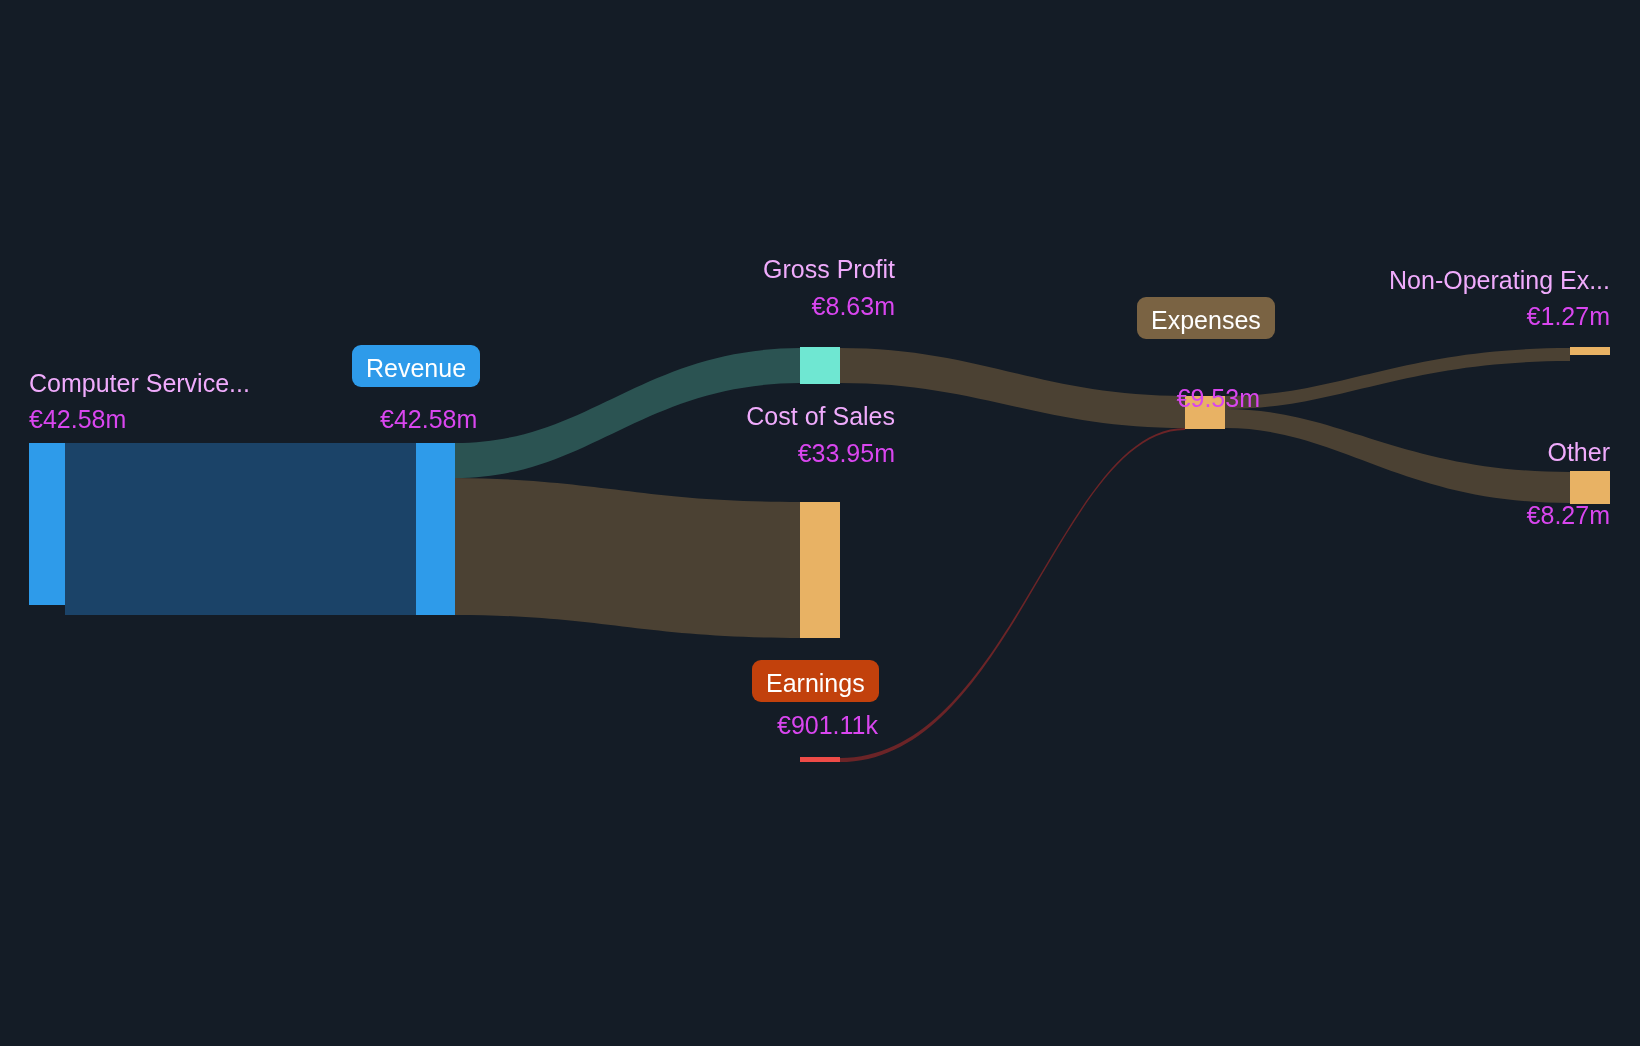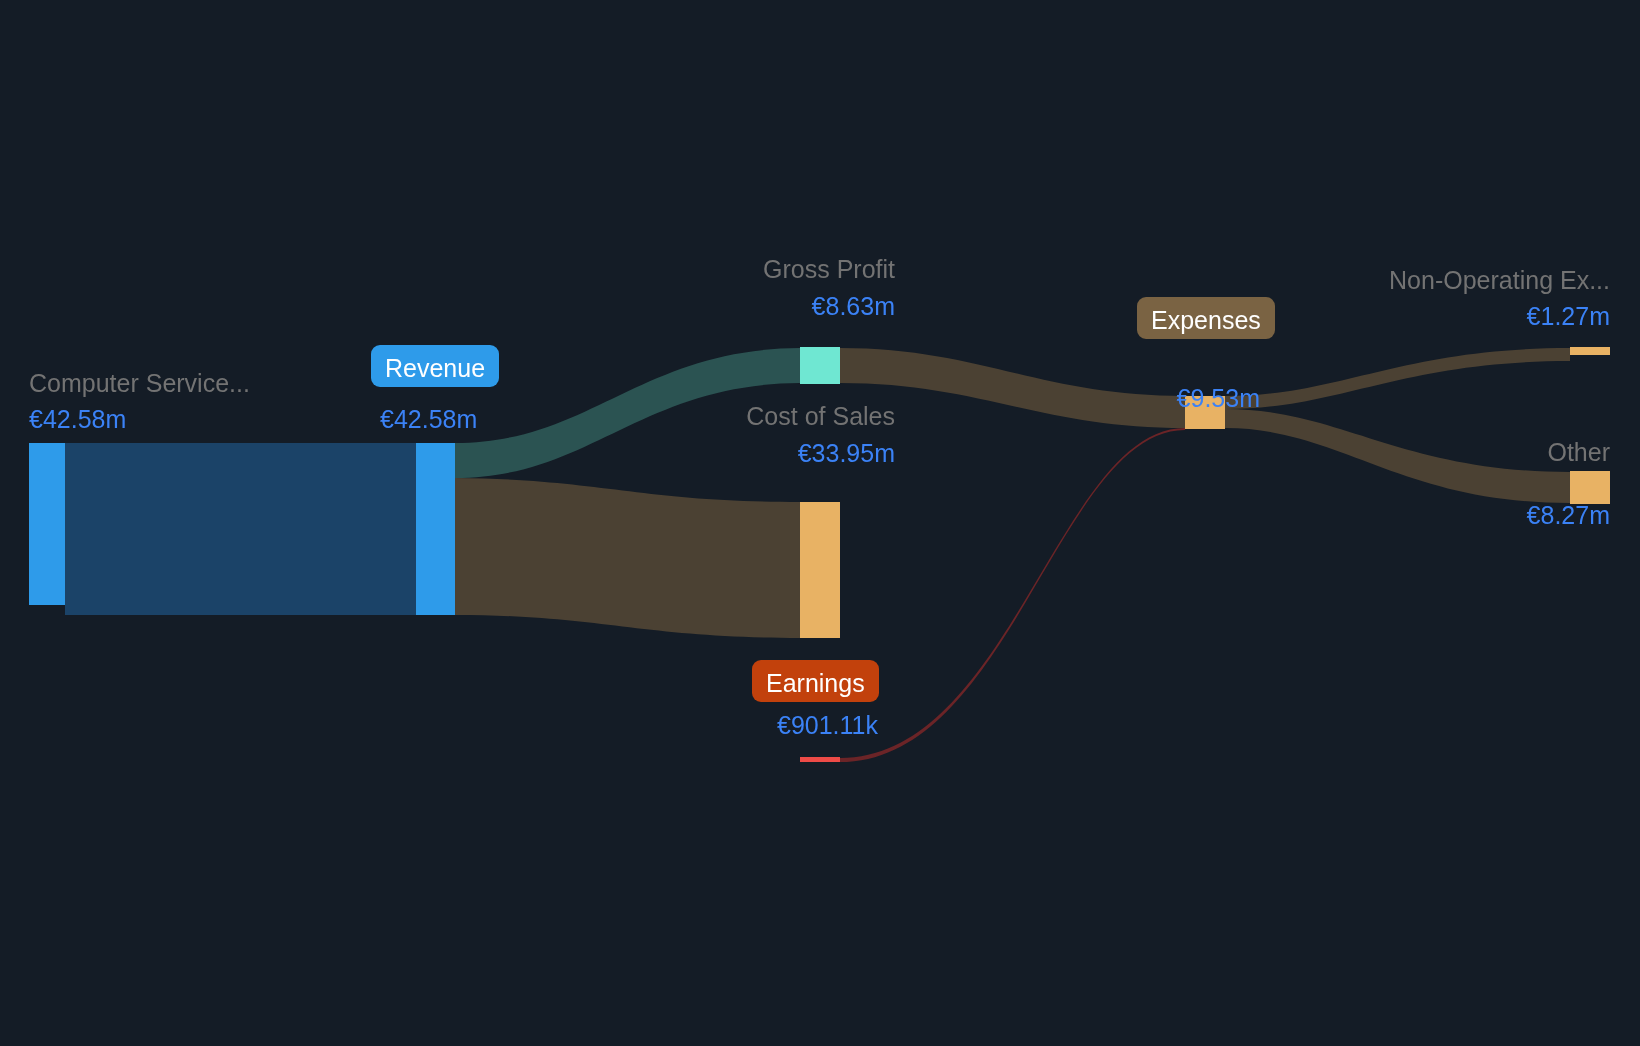--- a/index.html
+++ b/index.html
@@ -22,28 +22,28 @@
   svg.sankey {
     position: absolute;
     left: 0;
     top: 0;
     width: 1640px;
     height: 1046px;
     display: block;
   }
   .lbl {
     position: absolute;
-    color: #737373;
+    color: #f0abfc;
     font-size: 25px;
     line-height: 30px;
     white-space: nowrap;
   }
   .val {
     position: absolute;
-    color: #3b82f6;
+    color: #d946ef;
     font-size: 25px;
     line-height: 30px;
     white-space: nowrap;
   }
   .badge {
     position: absolute;
     display: inline-block;
     border-radius: 9px;
     color: #ffffff;
     font-size: 25px;
@@ -115,21 +115,21 @@
 
     <rect x="1570" y="347" width="40" height="8" fill="#e8b264"></rect>
 
     <rect x="1570" y="471" width="40" height="33" fill="#e8b264"></rect>
 
   </svg>
 
   <div class="lbl" style="left:29px; top:368px;">Computer Service...</div>
   <div class="val" style="left:29px; top:404px;">€42.58m</div>
 
-  <div class="badge badge-revenue" style="left:371px; top:345px;">Revenue</div>
+  <div class="badge badge-revenue" style="left:352px; top:345px;">Revenue</div>
   <div class="val" style="left:380px; top:404px;">€42.58m</div>
 
   <div class="lbl ta-r" style="left:545px; top:254px; width:350px;">Gross Profit</div>
   <div class="val ta-r" style="left:545px; top:291px; width:350px;">€8.63m</div>
 
   <div class="lbl ta-r" style="left:545px; top:401px; width:350px;">Cost of Sales</div>
   <div class="val ta-r" style="left:545px; top:438px; width:350px;">€33.95m</div>
 
   <div class="badge badge-earnings" style="left:752px; top:660px;">Earnings</div>
   <div class="val ta-r" style="left:545px; top:710px; width:333px;">€901.11k</div>

